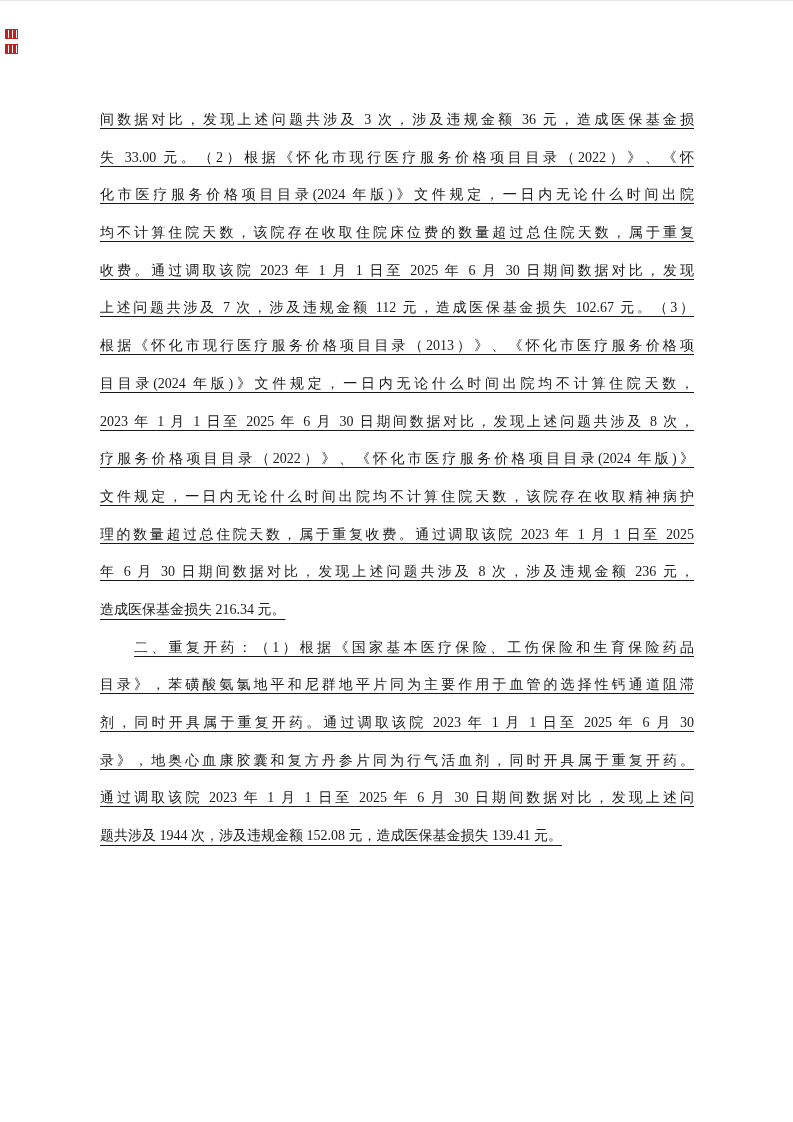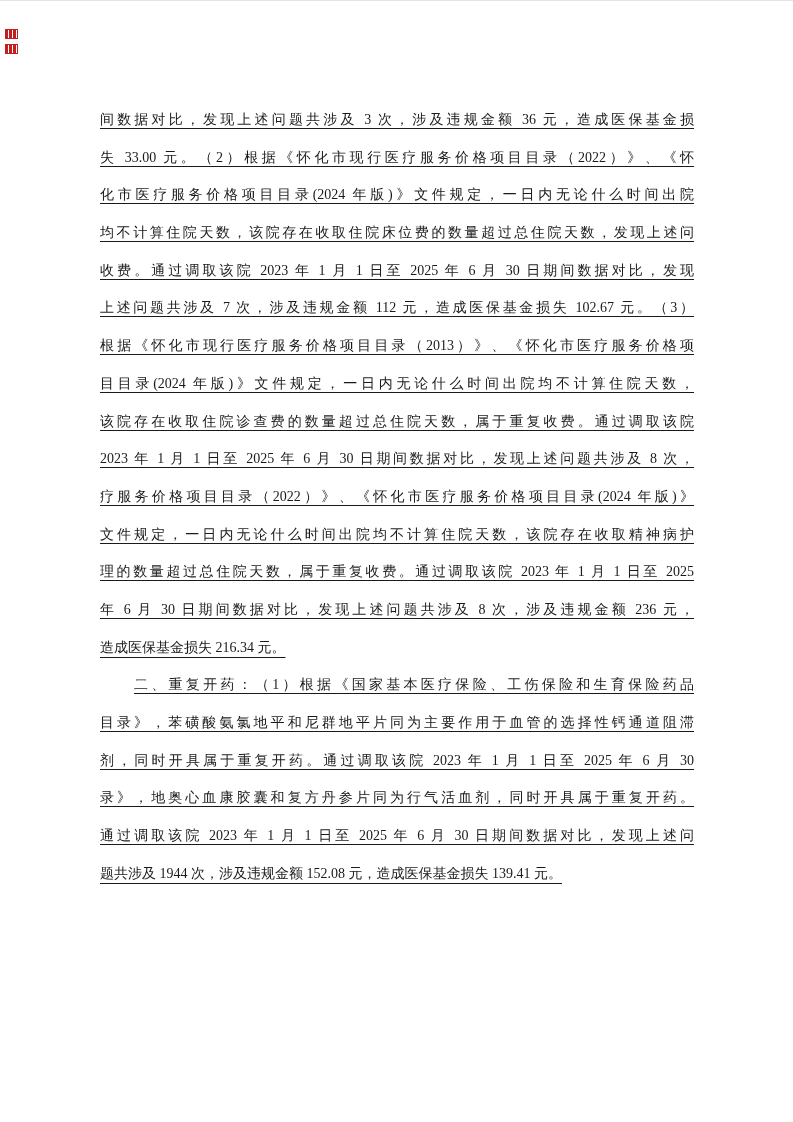--- a/index.html
+++ b/index.html
@@ -62,26 +62,25 @@
 
 <div class="page">
   <div class="corner-marks">
     <span class="red-mark"></span>
     <span class="red-mark"></span>
   </div>
   <div class="doc-body" id="doc-body">
       <div class="line">间数据对比，发现上述问题共涉及 3 次，涉及违规金额 36 元，造成医保基金损</div>
       <div class="line">失 33.00 元。（2）根据《怀化市现行医疗服务价格项目目录（2022）》、《怀</div>
       <div class="line">化市医疗服务价格项目目录(2024 年版)》文件规定，一日内无论什么时间出院</div>
-      <div class="line">均不计算住院天数，该院存在收取住院床位费的数量超过总住院天数，发现上述问</div>
+      <div class="line">均不计算住院天数，该院存在收取住院床位费的数量超过总住院天数，属于重复</div>
       <div class="line">收费。通过调取该院 2023 年 1 月 1 日至 2025 年 6 月 30 日期间数据对比，发现</div>
       <div class="line">上述问题共涉及 7 次，涉及违规金额 112 元，造成医保基金损失 102.67 元。（3）</div>
       <div class="line">根据《怀化市现行医疗服务价格项目目录（2013）》、《怀化市医疗服务价格项</div>
       <div class="line">目目录(2024 年版)》文件规定，一日内无论什么时间出院均不计算住院天数，</div>
-      <div class="line">该院存在收取住院诊查费的数量超过总住院天数，属于重复收费。通过调取该院</div>
       <div class="line">2023 年 1 月 1 日至 2025 年 6 月 30 日期间数据对比，发现上述问题共涉及 8 次，</div>
       <div class="line">疗服务价格项目目录（2022）》、《怀化市医疗服务价格项目目录(2024 年版)》</div>
       <div class="line">文件规定，一日内无论什么时间出院均不计算住院天数，该院存在收取精神病护</div>
       <div class="line">理的数量超过总住院天数，属于重复收费。通过调取该院 2023 年 1 月 1 日至 2025</div>
       <div class="line">年 6 月 30 日期间数据对比，发现上述问题共涉及 8 次，涉及违规金额 236 元，</div>
       <div class="line last">造成医保基金损失 216.34 元。</div>
       <div class="line indent">二、重复开药：（1）根据《国家基本医疗保险、工伤保险和生育保险药品</div>
       <div class="line">目录》，苯磺酸氨氯地平和尼群地平片同为主要作用于血管的选择性钙通道阻滞</div>
       <div class="line">剂，同时开具属于重复开药。通过调取该院 2023 年 1 月 1 日至 2025 年 6 月 30</div>
       <div class="line">录》，地奥心血康胶囊和复方丹参片同为行气活血剂，同时开具属于重复开药。</div>

